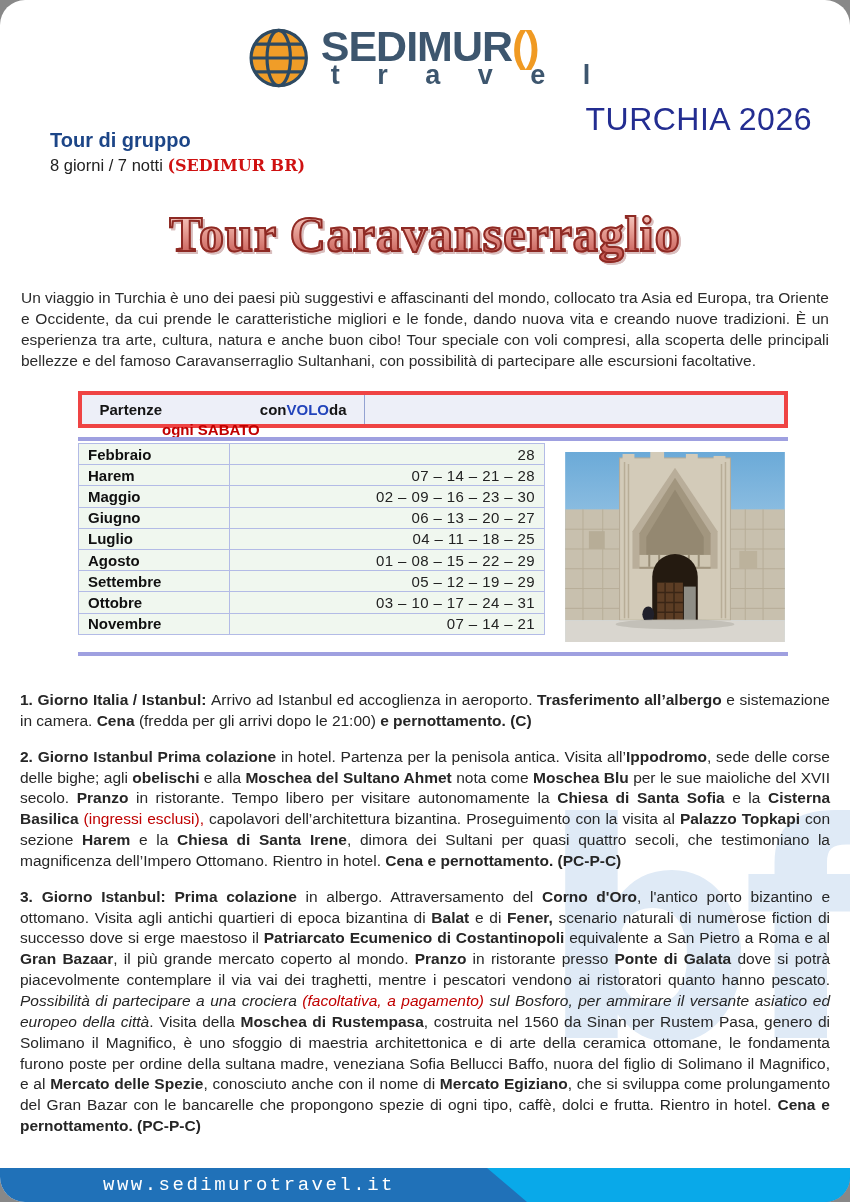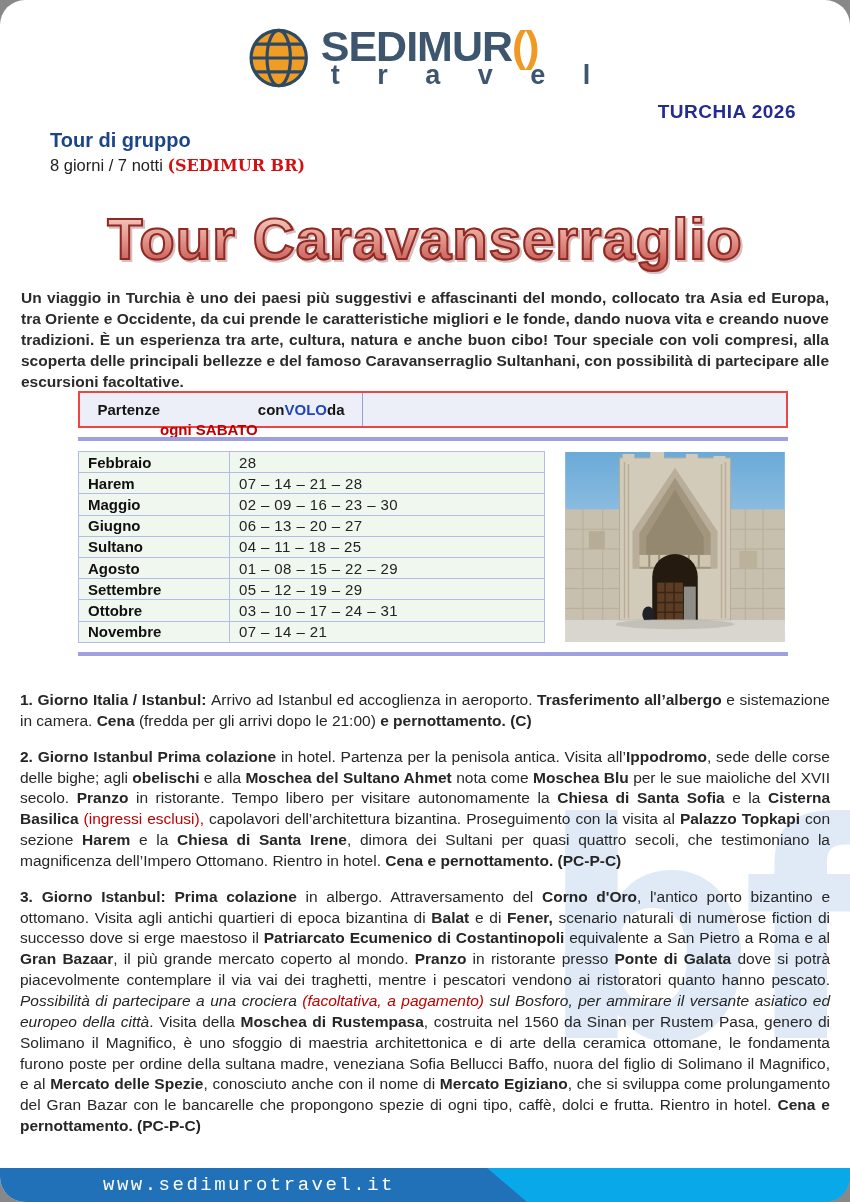--- a/index.html
+++ b/index.html
@@ -16,58 +16,58 @@
   .logo-row{position:absolute;top:24px;left:50%;transform:translateX(-50%);
             display:flex;align-items:center;gap:8px;}
   .globe{width:68px;height:68px;flex:0 0 auto;}
   .brand-col{display:flex;flex-direction:column;}
   .brand-line1{font-size:43px;font-weight:700;color:var(--brand-navy);
                letter-spacing:-1px;line-height:0.92;}
   .brand-paren{color:var(--brand-orange);font-weight:700;}
   .brand-line2{font-size:27px;font-weight:700;color:var(--brand-navy);
                letter-spacing:15px;margin-top:-4px;padding-left:10px;line-height:1;}
 
-  .season{position:absolute;top:101px;right:54px;font-size:19px;font-weight:700;
+  .season{position:absolute;top:101px;right:38px;font-size:32px;font-weight:400;
           color:var(--heading-blue);letter-spacing:0.5px;}
 
   .group-label{position:absolute;left:50px;top:129px;font-size:20px;font-weight:700;
                color:var(--group-blue);}
   .duration-line{position:absolute;left:50px;top:156px;font-size:16.5px;color:#222;}
   .codice{font-family:"DejaVu Serif",serif;font-weight:700;color:#cf1111;font-size:16px;}
 
   .big-title{position:absolute;top:205px;left:0;width:100%;text-align:center;
-             font-family:Liberation Sans, sans-serif;font-size:58px;font-weight:800;
+             font-family:Liberation Serif, serif;font-size:50px;font-weight:800;
              letter-spacing:1px;
              background:linear-gradient(180deg,#f7d8d2 4%,#eba99f 38%,#c2504a 96%);
              -webkit-background-clip:text;background-clip:text;color:transparent;
              -webkit-text-stroke:2px var(--title-outline);
              filter:drop-shadow(2px 2px 0 rgba(130,40,40,.30));}
 
   .intro{position:absolute;left:21px;right:21px;top:287px;font-size:15.5px;
-         line-height:1.36;text-align:justify;color:#2b2b2b;font-weight:bold;}
+         line-height:1.36;text-align:justify;color:#2b2b2b;}
 
   
   .dep-bar{position:absolute;left:78px;top:391px;width:710px;height:37px;display:flex;
-           background:var(--bar-bg);border:2px solid #ef4444;box-sizing:border-box;}
+           background:var(--bar-bg);border:4px solid #ef4444;box-sizing:border-box;}
   .dep-cell{display:flex;align-items:center;justify-content:center;
             border-right:1px solid #93a2d2;font-size:15px;}
   .dep-label{flex:0 0 282px;font-weight:600;color:#141414;}
   .airport{flex:0 0 98px;color:var(--link-blue);gap:5px;}
   .airport .code{font-weight:700;}
   .dep-empty{flex:1;border-right:none;}
 
   
   .sched-wrap{position:absolute;left:78px;top:437px;width:710px;height:219px;
               border-top:4px solid var(--periwinkle);border-bottom:4px solid var(--periwinkle);
               box-sizing:border-box;display:flex;align-items:flex-start;}
-  table.sched{border-collapse:collapse;width:467px;font-size:15px;margin-top:10px;}
+  table.sched{border-collapse:collapse;width:467px;font-size:15px;margin-top:2px;}
   table.sched td{border:1px solid var(--cell-border);background:var(--cell-bg);
                  padding:0 9px;height:20.2px;vertical-align:middle;}
   td.month{width:132px;font-weight:700;color:#101010;}
-  td.dates{color:#222;letter-spacing:0.4px;}
+  td.dates{color:#222;letter-spacing:0.4px;text-align:right;}
   .photo{margin-left:auto;margin-right:2px;margin-top:11px;width:222px;height:190px;
          display:block;}
 
   
   .itinerary{position:absolute;left:20px;right:20px;top:690px;font-size:15.5px;
              line-height:1.345;text-align:justify;color:#262626;z-index:2;}
   .itinerary p{margin:0 0 15px;}
   .b{font-weight:700;} .red{color:var(--accent-red);margin-top:40px;} .i{font-style:italic;}
   .blue{color:var(--link-blue);}
 
@@ -136,21 +136,21 @@
           </tr>
           <tr>
             <td class="month">Maggio</td>
             <td class="dates">02 – 09 – 16 – 23 – 30</td>
           </tr>
           <tr>
             <td class="month">Giugno</td>
             <td class="dates">06 – 13 – 20 – 27</td>
           </tr>
           <tr>
-            <td class="month">Sultano</td>
+            <td class="month">Luglio</td>
             <td class="dates">04 – 11 – 18 – 25</td>
           </tr>
           <tr>
             <td class="month">Agosto</td>
             <td class="dates">01 – 08 – 15 – 22 – 29</td>
           </tr>
           <tr>
             <td class="month">Settembre</td>
             <td class="dates">05 – 12 – 19 – 29</td>
           </tr>

